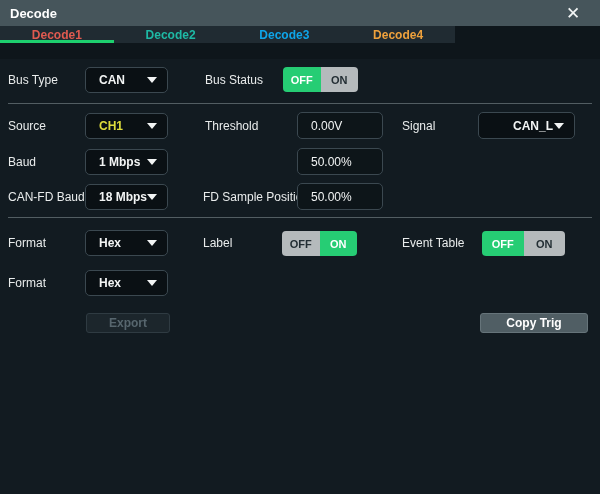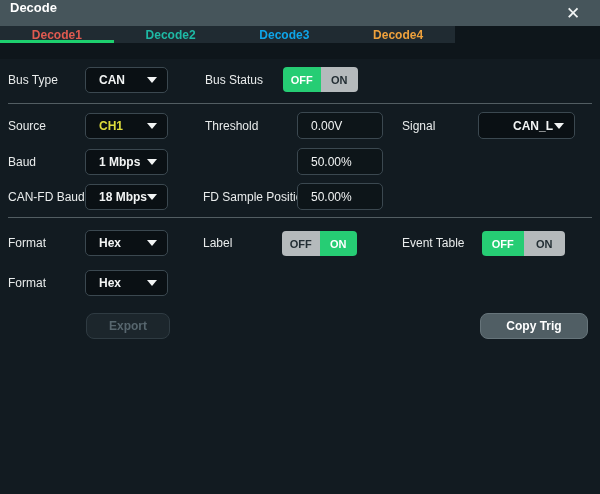--- a/index.html
+++ b/index.html
@@ -10,21 +10,21 @@
     -webkit-font-smoothing:antialiased;
   }
   .window{
     position:relative;width:600px;height:494px;
     background:#121b21;overflow:hidden;
   }
   
   .titlebar{
     position:absolute;top:0;left:0;width:600px;height:26px;
     background:#46555b;border-bottom:1px solid #37444a;
-    display:flex;align-items:flex-start;
+    display:flex;align-items:center;
   }
   .titlebar .title{
     color:#ffffff;font-size:13px;font-weight:bold;padding-left:10px;
   }
   .close-btn{
     position:absolute;right:14px;top:0;height:26px;width:26px;
     display:flex;align-items:center;justify-content:center;
     color:#f2f5f5;font-size:17px;font-weight:bold;cursor:pointer;
   }
   
@@ -82,21 +82,21 @@
     font-size:11px;font-weight:bold;background:#b5babc;color:#232e34;
   }
   .toggle .half.on-state{color:#232e34;}
   .toggle .half.active{background:#26cd74;color:#ffffff;}
   
   .sep{
     position:absolute;left:8px;width:584px;height:1px;background:#525d62;
   }
   
   .btn{
-    position:absolute;height:26px;box-sizing:border-box;border-radius:8px;
+    position:absolute;height:20px;box-sizing:border-box;border-radius:3px;
     display:flex;align-items:center;justify-content:center;
     font-size:12px;font-weight:bold;
   }
   .btn.disabled{
     background:#1c262c;border:1px solid #2f3b42;color:#57666e;cursor:default;
   }
   .btn.normal{
     background:#505e64;border:1px solid #66747a;color:#ffffff;cursor:pointer;
   }
 </style>

